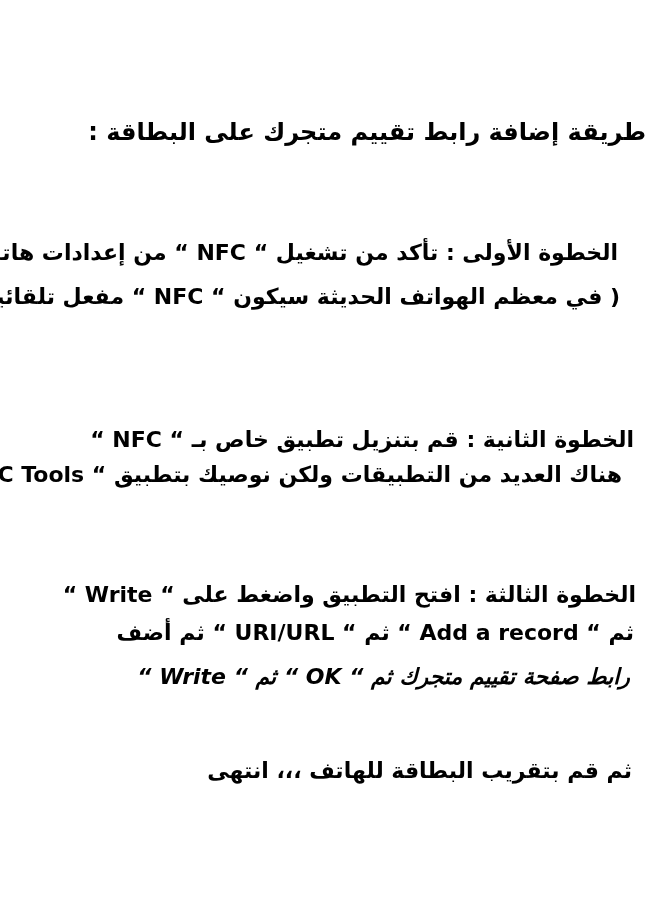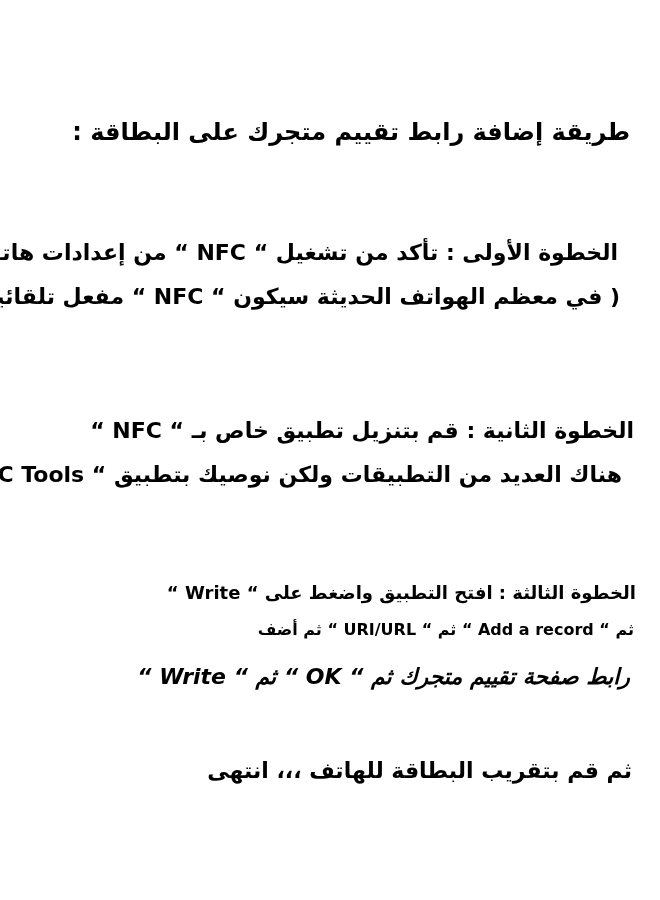--- a/index.html
+++ b/index.html
@@ -17,27 +17,27 @@
     }
     .line {
       position: absolute;
       direction: rtl;
       unicode-bidi: plaintext;
       white-space: nowrap;
       font-weight: bold;
       line-height: 1;
       text-align: right;
     }
-    .title { font-size: 24px; right: 30px; top: 120px; }
+    .title { font-size: 24px; right: 14px; top: 120px; }
     .s1a { font-size: 22px; right: 42px; top: 242px; }
     .s1b { font-size: 22px; right: 40px; top: 286px; }
-    .s2a { font-size: 22px; right: 26px; top: 420px; }
+    .s2a { font-size: 22px; right: 26px; top: 429px; }
     .s2b { font-size: 22px; right: 38px; top: 464px; }
-    .s3a { font-size: 18px; right: 24px; top: 584px; }
-    .s3b { font-size: 16px; right: 26px; top: 622px; }
+    .s3a { font-size: 22px; right: 24px; top: 584px; }
+    .s3b { font-size: 22px; right: 26px; top: 622px; }
     .s3c { font-size: 22px; right: 30px; top: 666px; font-style: italic; }
     .s3d { font-size: 22px; right: 28px; top: 760px; }
   </style>
 </head>
 <body>
 
 <div>
   <div class="line title">طريقة إضافة رابط تقييم متجرك على البطاقة :</div>
 
   <div>

